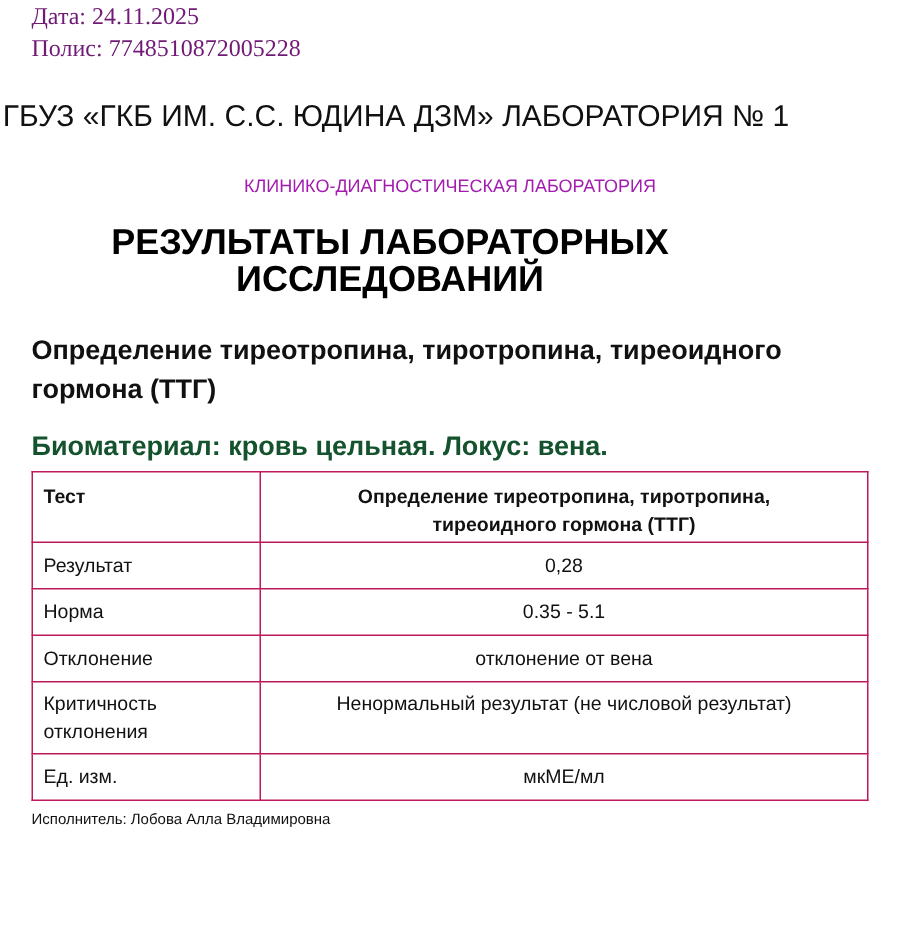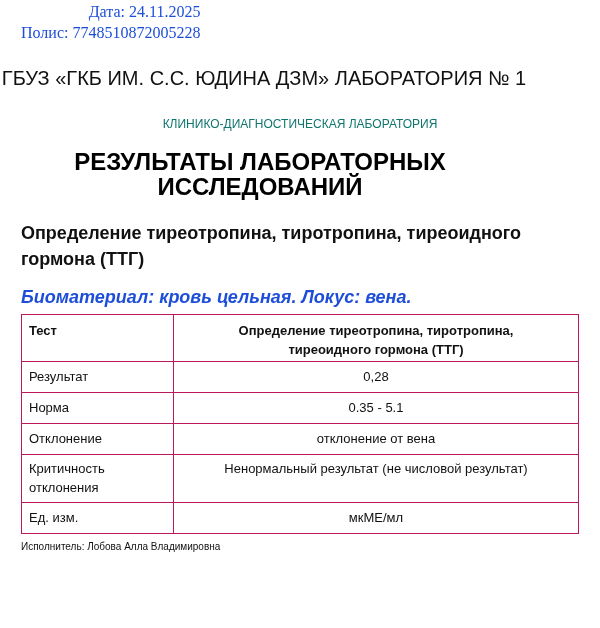--- a/index.html
+++ b/index.html
@@ -15,42 +15,41 @@
     color: #000;
     font-family: "Liberation Sans", sans-serif;
   }
   .meta {
     position: absolute;
     left: 21px;
     top: 1px;
     font-family: "Liberation Serif", serif;
     font-size: 16px;
     line-height: 21px;
-    color: #1d4ed8;
-    text-align: right;
+    color: #701a75;
   }
   .org-title {
     position: absolute;
     left: 0;
     top: 66px;
     width: 528px;
     text-align: center;
     font-size: 20px;
     line-height: 25px;
     color: #111;
   }
   .org-sub {
     position: absolute;
     left: 0;
     top: 117px;
     width: 600px;
     text-align: center;
     font-size: 12px;
     line-height: 14px;
-    color: #0f766e;
+    color: #a21caf;
   }
   .doc-title {
     position: absolute;
     left: 0;
     top: 149px;
     width: 520px;
     text-align: center;
     font-size: 24px;
     font-weight: bold;
     line-height: 25px;
@@ -66,22 +65,21 @@
     line-height: 26px;
     color: #111;
   }
   .biomaterial {
     position: absolute;
     left: 21px;
     top: 286px;
     font-size: 18px;
     font-weight: bold;
     line-height: 22px;
-    color: #1d4ed8;
-    font-style: italic;
+    color: #14532d;
   }
   table.results {
     position: absolute;
     left: 21px;
     top: 314px;
     width: 558px;
     border-collapse: collapse;
     font-size: 13px;
     color: #111;
   }

